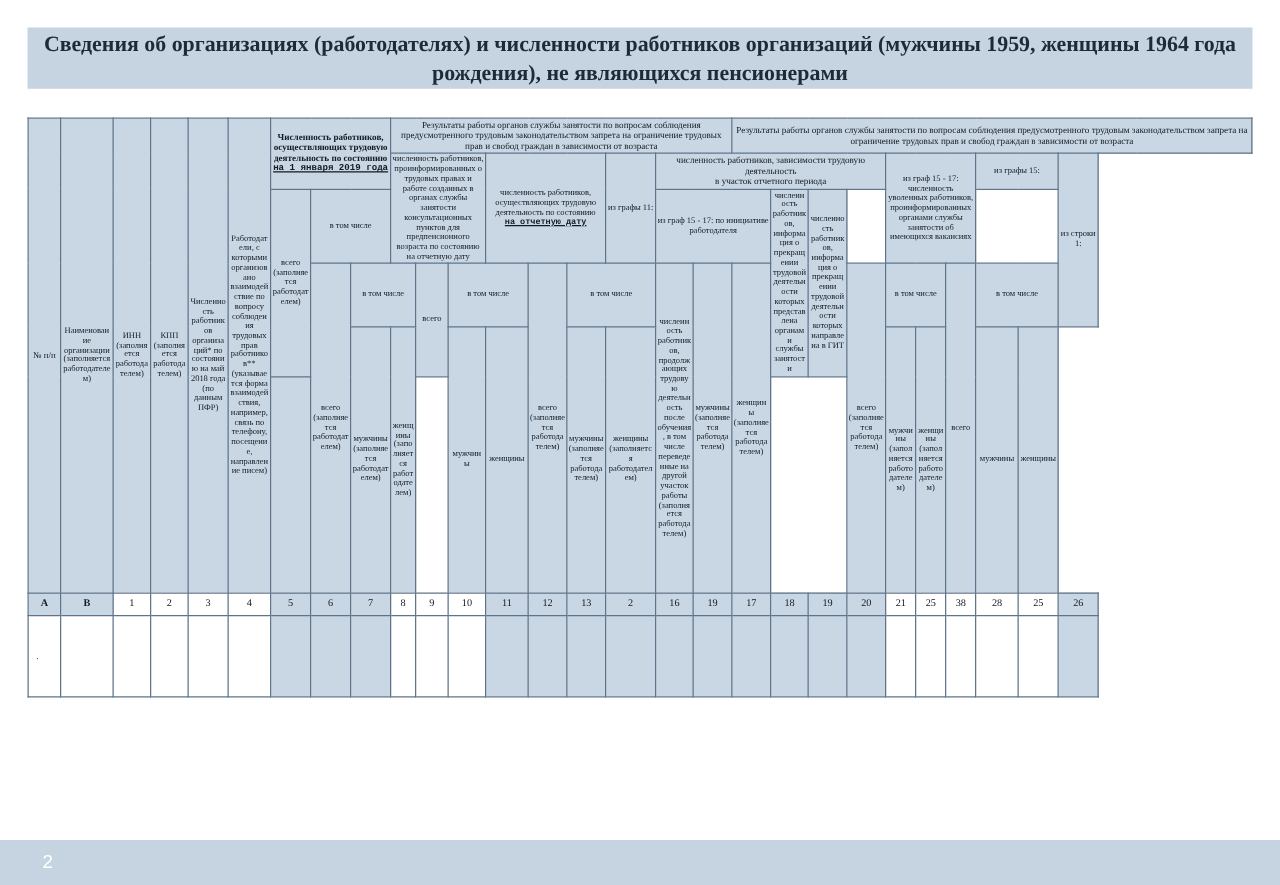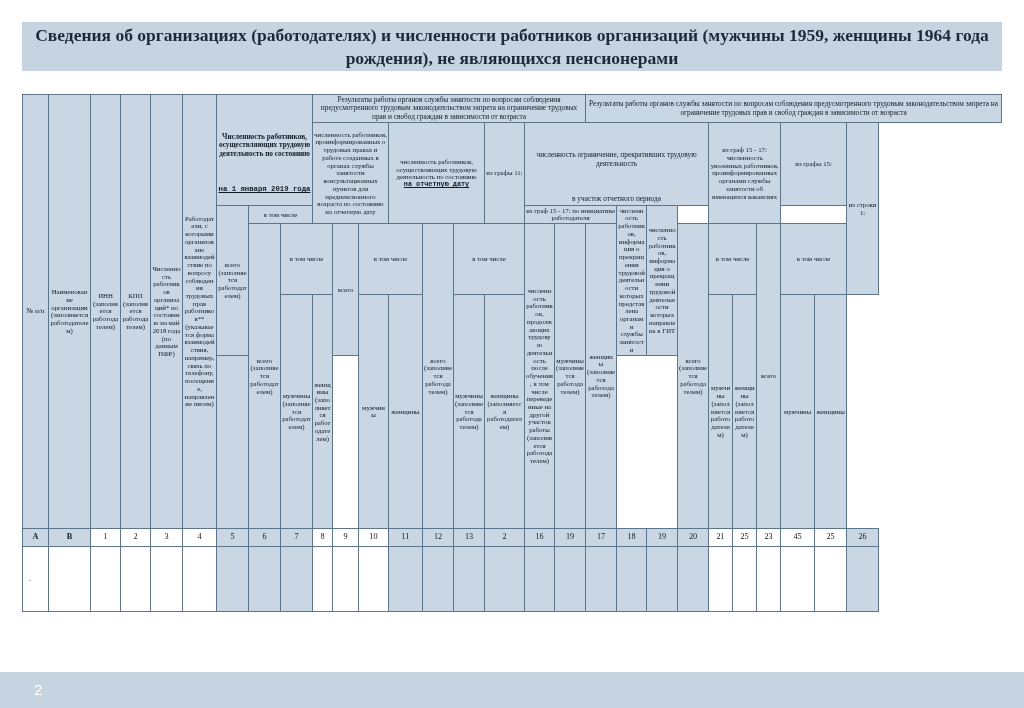--- a/index.html
+++ b/index.html
@@ -36,21 +36,21 @@
     word-wrap:break-word;overflow-wrap:break-word;
     hyphens:auto;
   }
   .fill{background:#c9d7e4;}
   .white{background:#ffffff;}
   .b{font-weight:bold;}
   .u{text-decoration:underline;font-family:Liberation Mono, monospace;}
   .top{vertical-align:top;}
   .numrow td{height:15px;font-size:8.2px;}
   .emptyrow td{height:62px;}
-  .hmid{font-size:7.3px;margin-top:27px;}
+  .hmid{font-size:7.3px;}
 
   
   .tiny{font-size:6.8px;line-height:1.14;}
 
   
   .footer-band{
     position:absolute;left:0;top:672px;width:1024px;height:36px;
     background:#c6d3e0;
   }
   .footer-num{
@@ -122,21 +122,21 @@
 
       <tr>
         <td class="fill top tiny" colspan="3" rowspan="2">численность работников, проинформированных о трудовых правах и работе созданных в органах службы занятости консультационных пунктов для предпенсионного возраста по состоянию на отчетную дату</td>
         <td class="fill top" colspan="3" rowspan="2">
           <div class="tiny">численность работников, осуществляющих трудовую деятельность по состоянию</div>
           <div class="tiny b u">на отчетную дату</div>
         </td>
         <td class="fill top tiny" rowspan="2">из графы 11:</td>
 
         <td class="fill top" colspan="6">
-          <div class="hmid">численность ограничение, прекративших трудовую деятельность</div>
+          <div class="hmid">численность работников, зависимости трудовую деятельность</div>
           <div class="hmid">в участок отчетного периода</div>
         </td>
         <td class="fill top tiny" colspan="3" rowspan="2">из граф 15 - 17: численность уволенных работников, проинформированных органами службы занятости об имеющихся вакансиях</td>
         <td class="fill top tiny" colspan="2">из графы 15:</td>
         <td class="fill top tiny" rowspan="3">из строки 1:</td>
       </tr>
 
       <tr>
         <td class="fill top tiny" rowspan="3">всего (заполняется работодателем)</td>
         <td class="fill top tiny" colspan="2">в том числе</td>
@@ -206,22 +206,22 @@
         <td class="fill">13</td>
         <td class="fill">2</td>
         <td class="fill">16</td>
         <td class="fill">19</td>
         <td class="fill">17</td>
         <td class="fill">18</td>
         <td class="fill">19</td>
         <td class="fill">20</td>
         <td class="white">21</td>
         <td class="white">25</td>
-        <td class="white">23</td>
-        <td class="white">45</td>
+        <td class="white">38</td>
+        <td class="white">28</td>
         <td class="white">25</td>
         <td class="fill">26</td>
       </tr>
 
       <tr class="emptyrow">
         <td class="white top" style="text-align:left;padding-left:6px">.</td>
         <td class="white"></td>
         <td class="white"></td>
         <td class="white"></td>
         <td class="white"></td>

